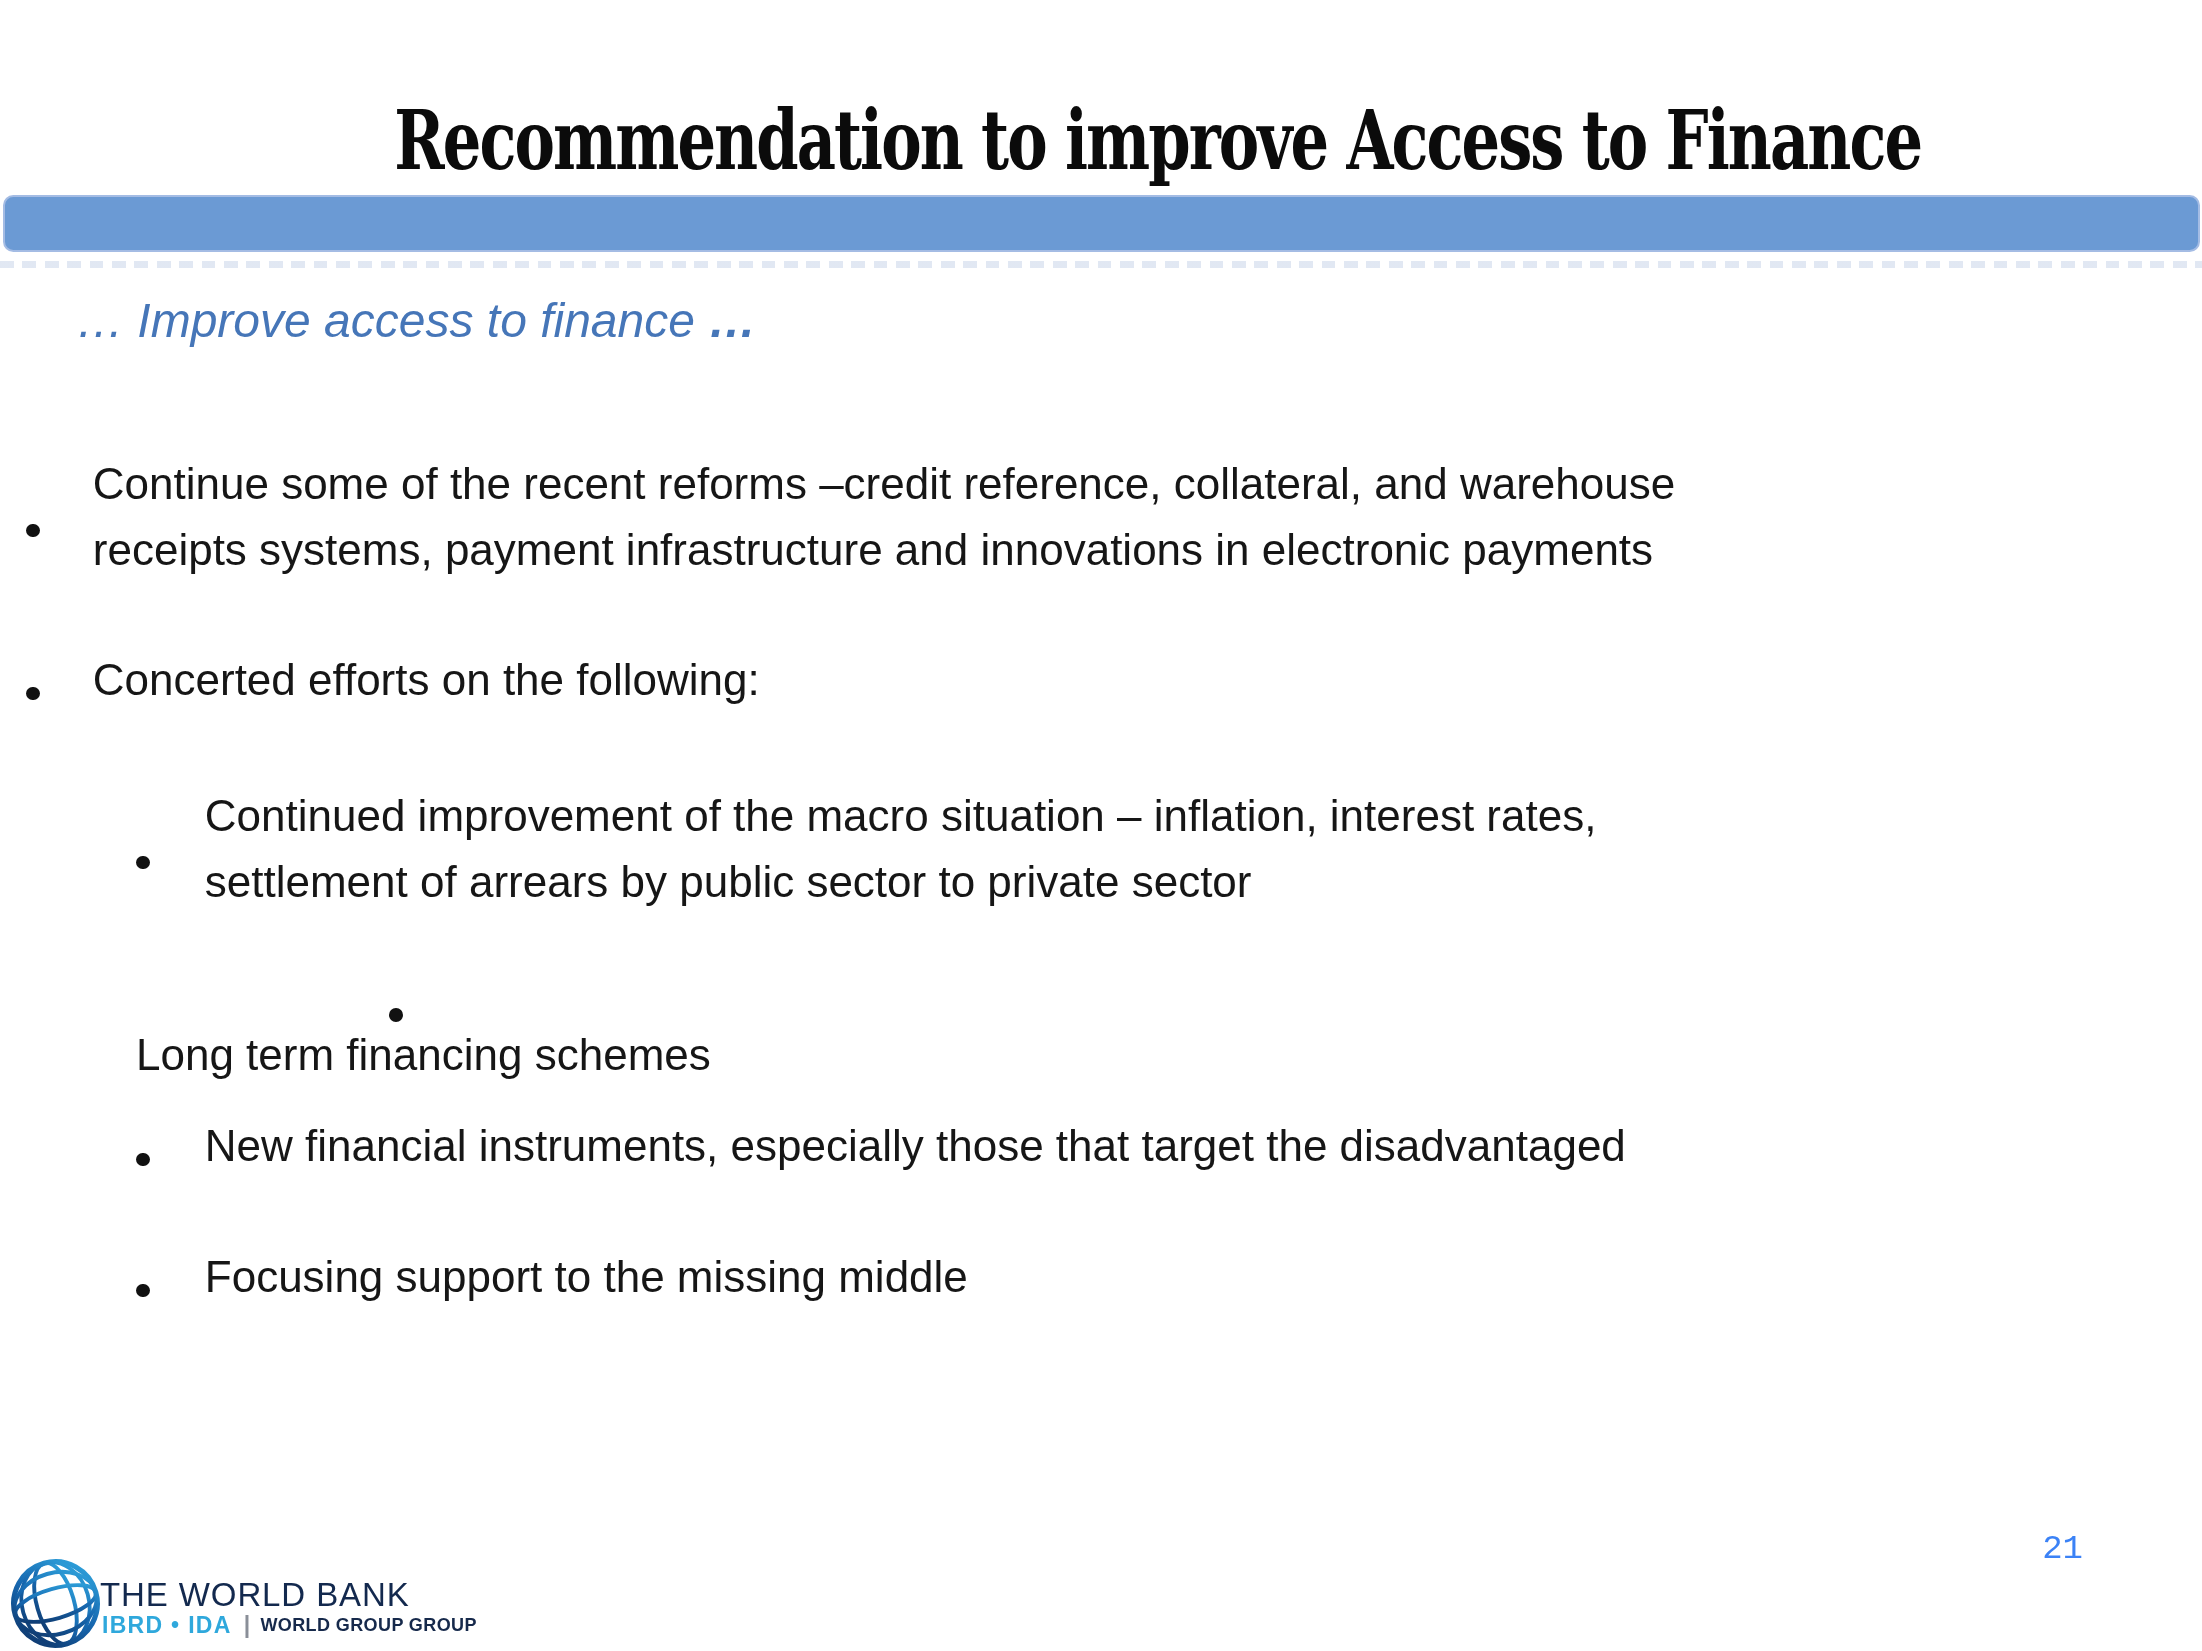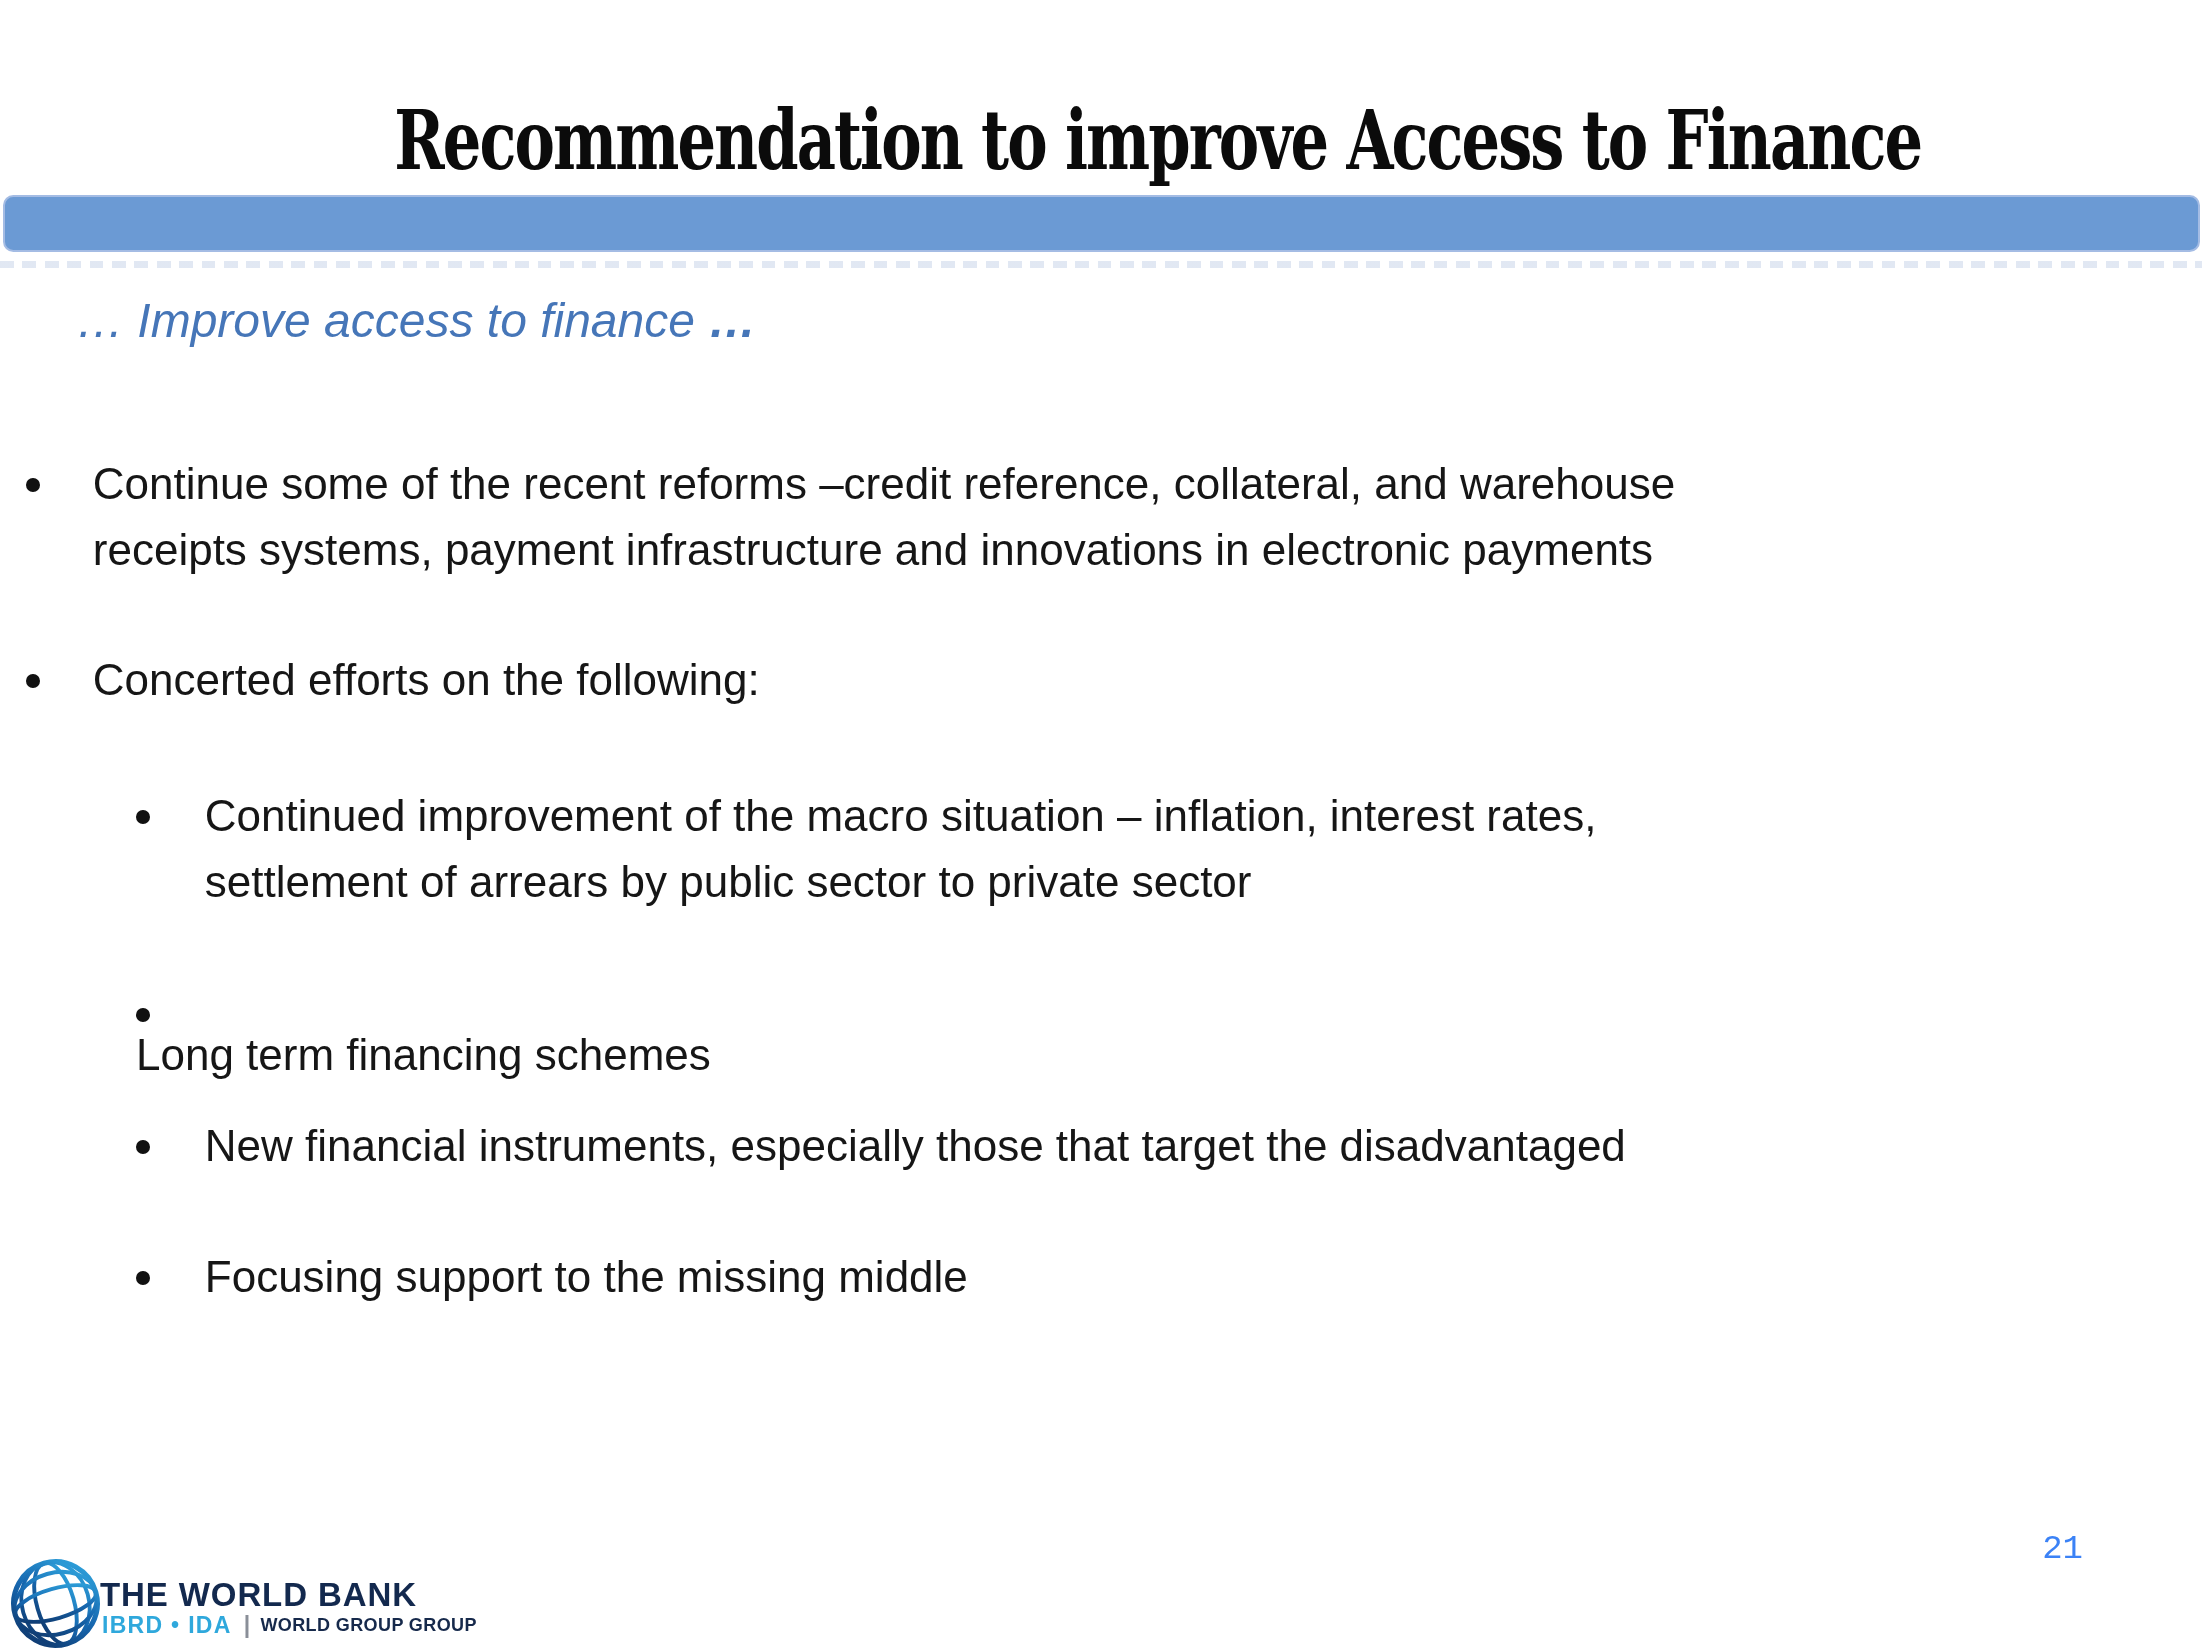--- a/index.html
+++ b/index.html
@@ -44,21 +44,21 @@
     position:absolute;left:76px;top:291px;
     font-size:48px;font-style:italic;line-height:1.25;
     color:#4676B8;
     white-space:nowrap;
   }
   .subtitle .tail{font-weight:bold;}
   
   .bullet-row{
     position:absolute;
     display:flex;
-    align-items:flex-start;
+    align-items:center;
     font-size:44px;
     line-height:66px;
   }
   .bullet-row .dot{
     flex:0 0 auto;
     width:13.8px;height:13.8px;border-radius:50%;
     background:#111;
     margin-top:27px;
   }
   .bullet-row .btxt{display:block;}
@@ -70,21 +70,21 @@
   #s1{left:136px;top:783px;}
   #s2{left:136px;top:981px;flex-direction:column;}
   #s3{left:136px;top:1113px;}
   #s4{left:136px;top:1244px;}
   
   .wb-logo{
     position:absolute;left:8.6px;top:1557px;width:93px;height:93px;
   }
   .wb-title{
     position:absolute;left:100px;top:1576px;
-    font-size:33px;font-weight:bold;letter-spacing:0.9px;
+    font-size:33px;font-weight:normal;letter-spacing:0.9px;
     color:#13294E;white-space:nowrap;
   }
   .wb-subline{
     position:absolute;left:102px;top:1612px;
     white-space:nowrap;display:flex;align-items:center;
   }
   .wb-ibrd{
     font-size:23px;font-weight:bold;letter-spacing:1.3px;
     color:#2FA8DC;
   }

